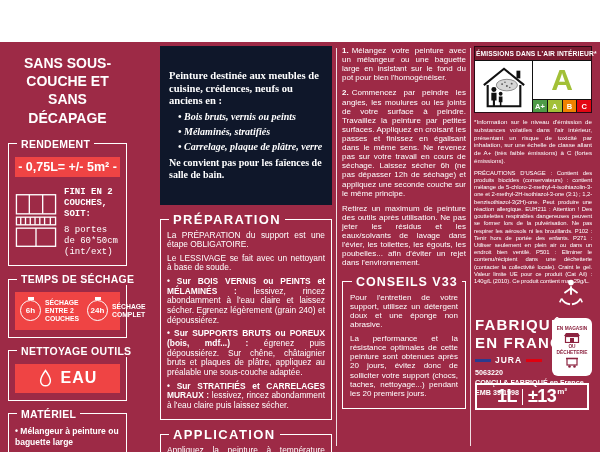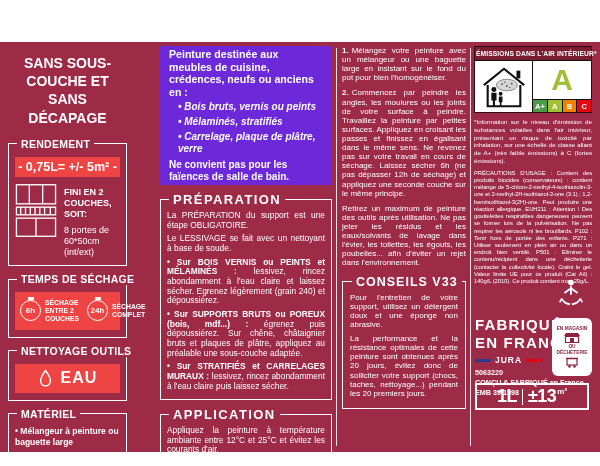--- a/index.html
+++ b/index.html
@@ -18,40 +18,40 @@
 
   
   fieldset.fs { border:1.5px solid #fff; min-width:0; padding:4px 6px 7px; margin-top:7px; }
   fieldset.fs legend { font-weight:bold; font-size:10.5px; letter-spacing:.3px; padding:0 4px; margin-left:2px; white-space:nowrap; }
   fieldset.fs-big legend { font-size:13px; letter-spacing:1.4px; }
 
   .bar { background:#ef4444; }
   
   .claim { text-align:center; font-weight:bold; font-size:14px; line-height:1.3; padding:8px 2px 4px; }
   .coverage { text-align:center; font-weight:bold; font-size:12.5px; padding:3px 0; margin:3px 0 6px; }
-  .rrow { display:flex; gap:7px; align-items:flex-start; }
+  .rrow { display:flex; gap:7px; align-items:center;font-family:Liberation Mono, monospace; }
   .cab { width:42px; height:56px; flex:0 0 auto; }
   .rtext { padding-top:4px; }
   .b9 { font-weight:bold; font-size:9px; line-height:1.25; }
   .r9 { font-size:9px; line-height:1.25; margin-top:4px; }
   .drytimes { display:flex; gap:8px; align-items:center; padding:7px 5px; margin-top:3px; }
   .dry { display:flex; gap:4px; align-items:center; flex:1; }
   .timer { width:21px; height:21px; border:1.5px solid #fff; border-radius:50%;
     display:flex; align-items:center; justify-content:center;
     font-size:8px; font-weight:bold; position:relative; flex:0 0 auto; }
   .timer::before { content:""; position:absolute; top:-4px; left:50%; transform:translateX(-50%);
     width:6px; height:3px; background:#fff; }
   .dlabel { font-weight:bold; font-size:6.8px; line-height:1.15; }
   .eaurow { display:flex; gap:8px; align-items:center; justify-content:center; padding:5px 0; margin-top:3px; }
   .eau { font-weight:bold; font-size:16px; letter-spacing:1px; }
   .mitem { font-size:8.5px; line-height:1.35; margin-top:2px; }
   .mitem b { font-weight:bold; }
 
   
-  .intro { background:#6d28d9; padding:2px 9px; }
+  .intro { background:#0f172a; padding:24px 9px;font-family:Liberation Serif, serif; }
   .lead { font-weight:bold; font-size:10.6px; line-height:1.18; }
   .ibullet { font-weight:bold; font-style:italic; font-size:10px; line-height:1.2; margin:3px 0 0 9px; }
   .inote { font-weight:bold; font-size:10px; line-height:1.2; margin-top:4px; }
   .col2 fieldset.fs p, .col3 p.step, .col3 fieldset.fs p {
     text-align:justify; margin:0 0 4px; }
   .col2 fieldset.fs p { font-size:8.4px; line-height:1.15; }
   .col2 fieldset.fs p:last-child { margin-bottom:1px; }
   .col2 p b, .col3 p b { font-weight:bold; }
 
   

